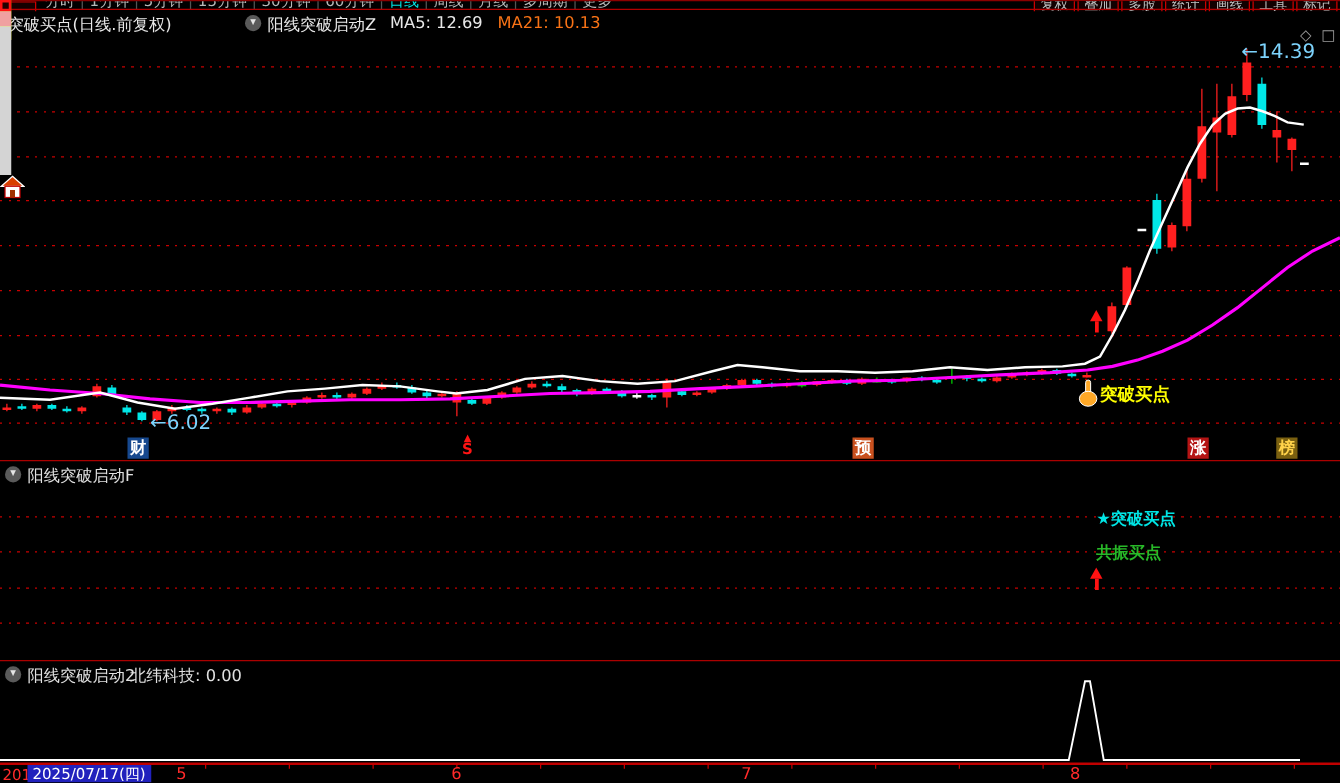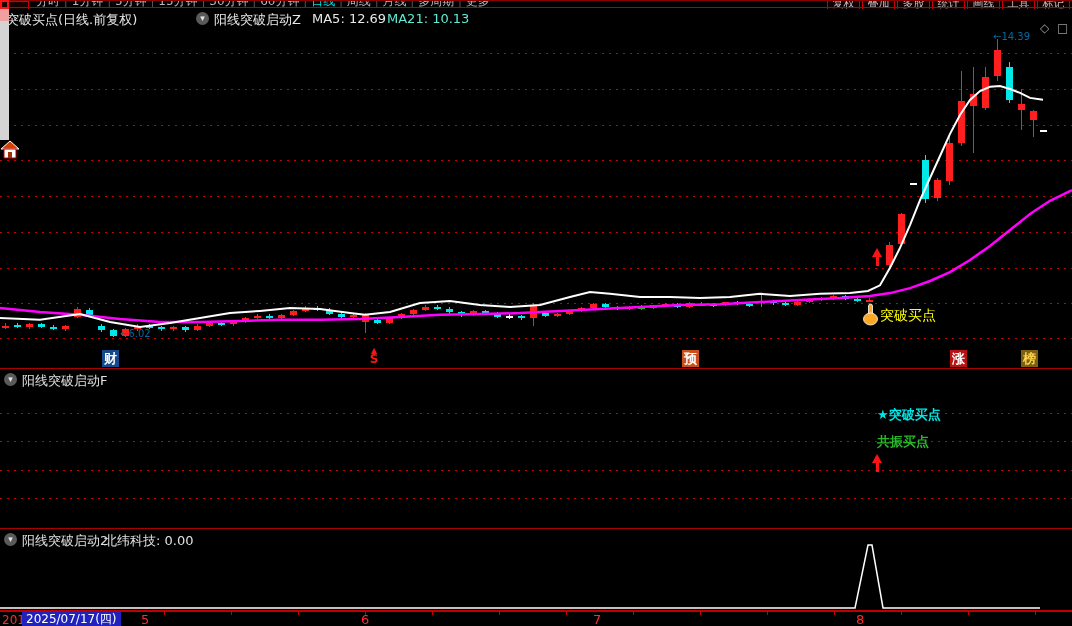--- a/index.html
+++ b/index.html
@@ -19,23 +19,23 @@
   #header{position:absolute;left:0;top:9px;width:1072px;height:19px;font-size:13px;}
   .chev-circle{display:inline-block;width:13px;height:13px;border-radius:50%;background:#5a5a5a;
                color:#e6e6e6;font-size:9px;line-height:13px;text-align:center;vertical-align:-2px;}
   .win-ic{color:#9a9a9a;font-size:12px;}
   
   .dotline{position:absolute;left:0;width:1072px;height:1px;
            background-image:repeating-linear-gradient(90deg,#c80000 0 2px,transparent 2px 7px);}
   .redline{position:absolute;left:0;width:1072px;height:1px;background:#aa0000;}
   .cwick{position:absolute;width:1px;}
   .cbody{position:absolute;width:7px;}
-  .note{position:absolute;color:#0369a1;font-size:10px;z-index:6;white-space:nowrap;}
+  .note{position:absolute;color:#7dd3fc;font-size:16px;z-index:6;white-space:nowrap;}
   #breakout-label{position:absolute;z-index:7;white-space:nowrap;}
-  #breakout-label span{color:#ffff00;font-size:14px;font-weight:normal;}
+  #breakout-label span{color:#ffff00;font-size:14px;font-weight:bold;}
   .marker{position:absolute;top:350px;width:17px;height:17px;font-size:13px;font-weight:bold;
           text-align:center;line-height:17px;z-index:6;}
   .marker-s{position:absolute;top:348px;width:14px;height:19px;color:#ff1414;text-align:center;z-index:6;
             font-weight:bold;line-height:8px;font-size:11px;}
   .ptitle{font-size:13px;color:#e0e0e0;}
   .uparrow-head{position:absolute;width:0;height:0;border-left:5px solid transparent;
                 border-right:5px solid transparent;border-bottom:9px solid #ff1212;z-index:6;}
   .uparrow-shaft{position:absolute;width:3px;background:#ff1212;z-index:6;}
   .midlabel{position:absolute;font-size:13px;font-weight:bold;z-index:7;white-space:nowrap;}
   #overlay{position:absolute;left:0;top:0;z-index:5;pointer-events:none;}
@@ -55,21 +55,21 @@
     <div id="menu-items"><span>分时</span><span class="sep"> | </span><span>1分钟</span><span class="sep"> | </span><span>5分钟</span><span class="sep"> | </span><span>15分钟</span><span class="sep"> | </span><span>30分钟</span><span class="sep"> | </span><span>60分钟</span><span class="sep"> | </span><span style="color: rgb(0, 229, 229);">日线</span><span class="sep"> | </span><span>周线</span><span class="sep"> | </span><span>月线</span><span class="sep"> | </span><span>多周期</span><span class="sep"> | </span><span>更多</span></div>
     <div id="menu-buttons"><span class="mbtn">复权</span><span class="mbtn">叠加</span><span class="mbtn">多股</span><span class="mbtn">统计</span><span class="mbtn">画线</span><span class="mbtn">工具</span><span class="mbtn">标记</span></div>
   </div>
   <div class="menubar-bottom abs"></div>
 
   <div id="header">
     <span class="abs" style="left:6px;top:2px;color:#e8e8e8;">突破买点(日线.前复权)</span>
     <span class="chev-circle abs" style="left:196px;top:3px;">▾</span>
     <span class="abs" style="left:214px;top:2px;color:#e8e8e8;">阳线突破启动Z</span>
     <span class="abs" style="left: 312px; top: 2px; color: rgb(232, 232, 232);" id="ma5-label">MA5: 12.69</span>
-    <span class="abs" style="left: 387px; top: 2px; color: #5eead4;" id="ma21-label">MA21: 10.13</span>
+    <span class="abs" style="left: 398px; top: 2px; color: #f97316;" id="ma21-label">MA21: 10.13</span>
     <span class="win-ic abs" style="left:1040px;top:12px;">◇</span>
     <span class="win-ic abs" style="left:1057px;top:12px;">□</span>
   </div>
 
   <div id="main-chart" class="abs" style="left:0;top:0;width:1072px;height:626px;">
     <div class="note" style="left:120px;top:328px;">←6.02</div>
     <div class="note" style="left:993px;top:31px;">←14.39</div>
     <div id="breakout-label" style="left:861px;top:303px;">
       <svg width="19" height="23" viewBox="0 0 19 23" style="vertical-align:-6px;">
         <rect x="7.5" y="1" width="4" height="12" rx="2" fill="#ffa826" stroke="#ffffff" stroke-width="0.8"></rect>

